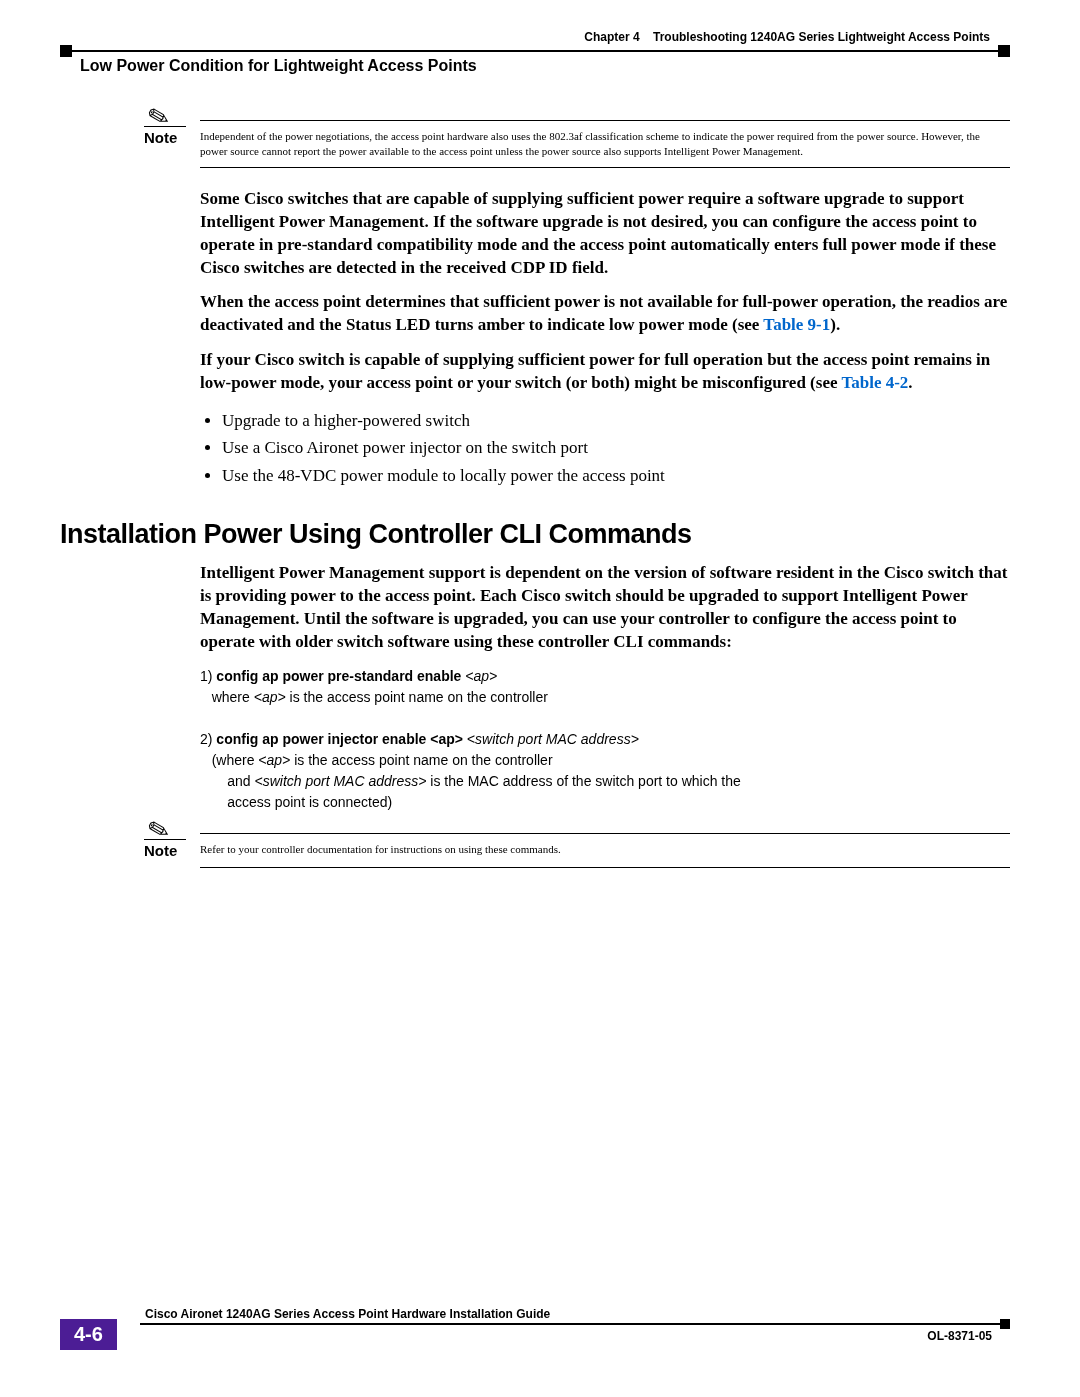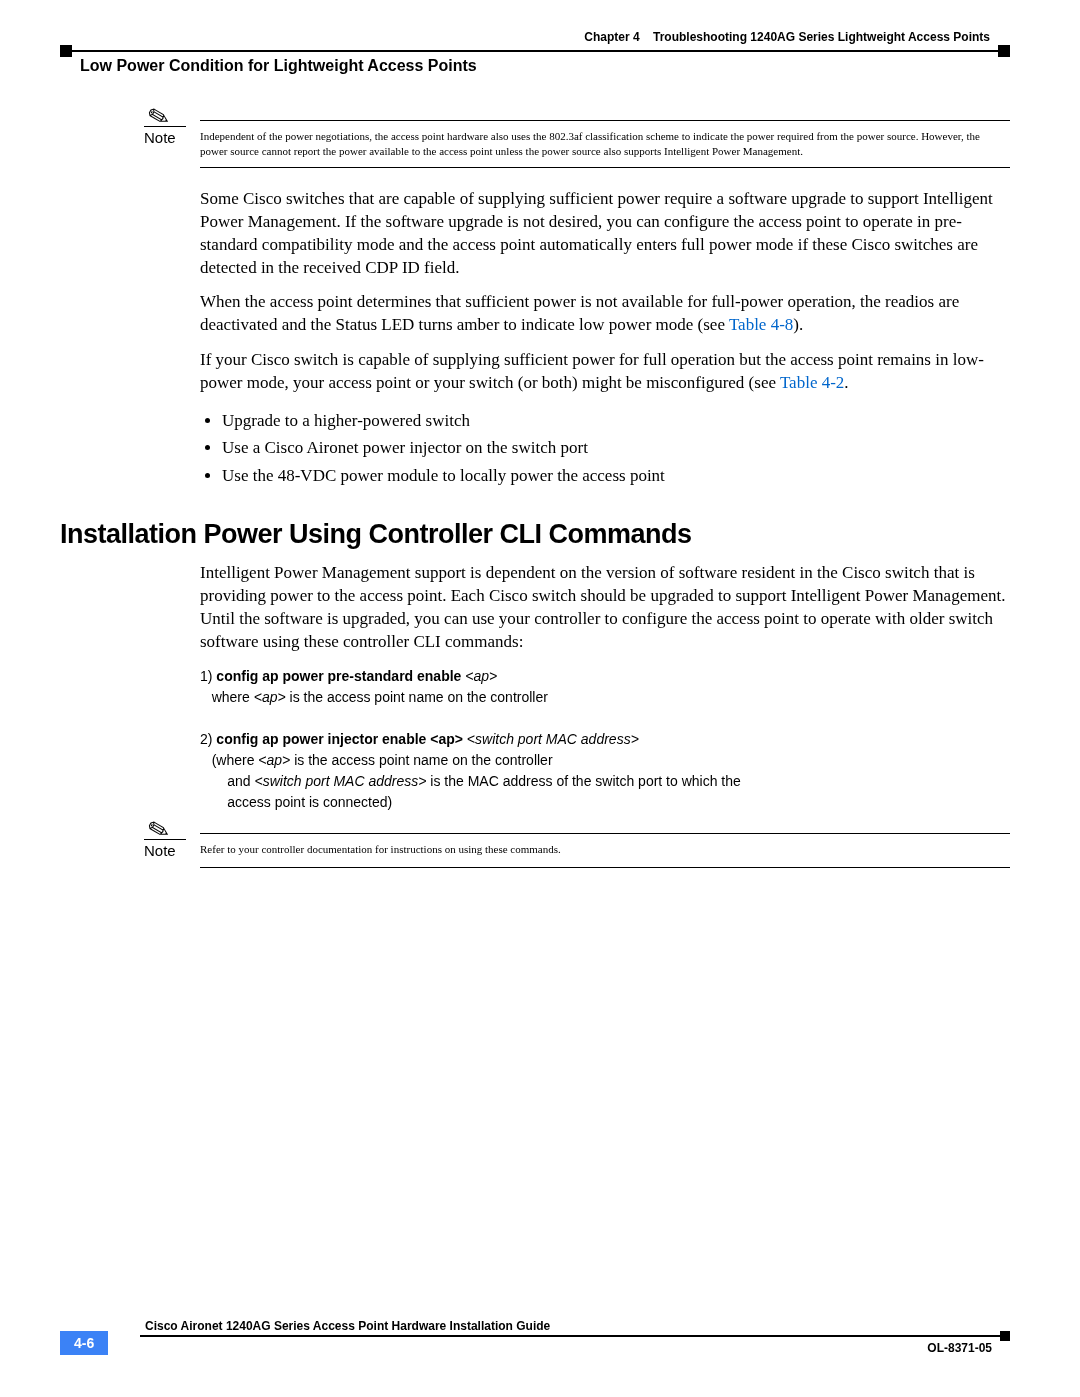--- a/index.html
+++ b/index.html
@@ -83,38 +83,39 @@
     width: 42px;
     border-top: 1px solid #000;
   }
   .note-row {
     display: flex;
     align-items: flex-start;
     padding-top: 8px;
   }
   .note-label {
     font-family: Arial, Helvetica, sans-serif;
-    font-weight: normal;
+    font-weight: bold;
     font-size: 15px;
     width: 110px;
     flex: 0 0 110px;
     text-align: left;
     padding-left: 54px;
     box-sizing: border-box;
   }
   .note-text {
     font-size: 11px;
     line-height: 1.35;
     flex: 1;
   }
 
   .para {
     font-size: 17px;
     line-height: 1.35;
     margin: 12px 0 12px 60px;
+    font-weight: bold;
   }
   .link { color: #0066cc; }
   ul.bullets {
     margin: 8px 0 20px 60px;
     padding-left: 22px;
   }
   ul.bullets li {
     font-size: 17px;
     line-height: 1.6;
   }
@@ -134,21 +135,21 @@
     margin: 10px 0 10px 60px;
     white-space: pre;
   }
   .cli .b { font-weight: bold; }
   .cli .i { font-style: italic; }
 
   .footer {
     position: absolute;
     left: 60px;
     right: 70px;
-    bottom: 28px;
+    bottom: 40px;
     height: 34px;
   }
   .footer-rule {
     position: absolute;
     top: 0;
     left: 80px;
     right: 0;
     height: 2px;
     background: #000;
   }
@@ -165,25 +166,25 @@
     top: -16px;
     left: 85px;
     font-family: Arial, Helvetica, sans-serif;
     font-weight: bold;
     font-size: 12px;
   }
   .page-badge {
     position: absolute;
     top: -4px;
     left: 0;
-    background: #3b82f6;
+    background: #4c1d95;
     color: #fff;
     font-family: Arial, Helvetica, sans-serif;
     font-weight: bold;
-    font-size: 14px;
+    font-size: 20px;
     padding: 4px 14px;
   }
   .footer-docnum {
     position: absolute;
     top: 6px;
     right: 18px;
     font-family: Arial, Helvetica, sans-serif;
     font-weight: bold;
     font-size: 12px;
   }
@@ -213,21 +214,21 @@
       <div class="note-row">
         <div class="note-label">Note</div>
         <div class="note-text">Independent of the power negotiations, the access point hardware also uses the 802.3af classification scheme to indicate the power required from the power source. However, the power source cannot report the power available to the access point unless the power source also supports Intelligent Power Management.</div>
       </div>
       <div class="note-rule-bottom"></div>
     </div>
 
     <p class="para">Some Cisco switches that are capable of supplying sufficient power require a software upgrade to support Intelligent Power Management. If the software upgrade is not desired, you can configure the access point to operate in pre-standard compatibility mode and the access point automatically enters full power mode if these Cisco switches are detected in the received CDP ID field.</p>
 
     <p class="para">
-      <span>When the access point determines that sufficient power is not available for full-power operation, the readios are deactivated and the Status LED turns amber to indicate low power mode (see </span><span class="link">Table 4-8</span><span>).</span>
+      <span>When the access point determines that sufficient power is not available for full-power operation, the readios are deactivated and the Status LED turns amber to indicate low power mode (see </span><span class="link">Table 9-1</span><span>).</span>
     </p>
 
     <p class="para">
       <span>If your Cisco switch is capable of supplying sufficient power for full operation but the access point remains in low-power mode, your access point or your switch (or both) might be misconfigured (see </span><span class="link">Table 4-2</span><span>.</span>
     </p>
 
 
     <ul class="bullets">
       <li>Upgrade to a higher-powered switch</li>
       <li>Use a Cisco Aironet power injector on the switch port</li>

